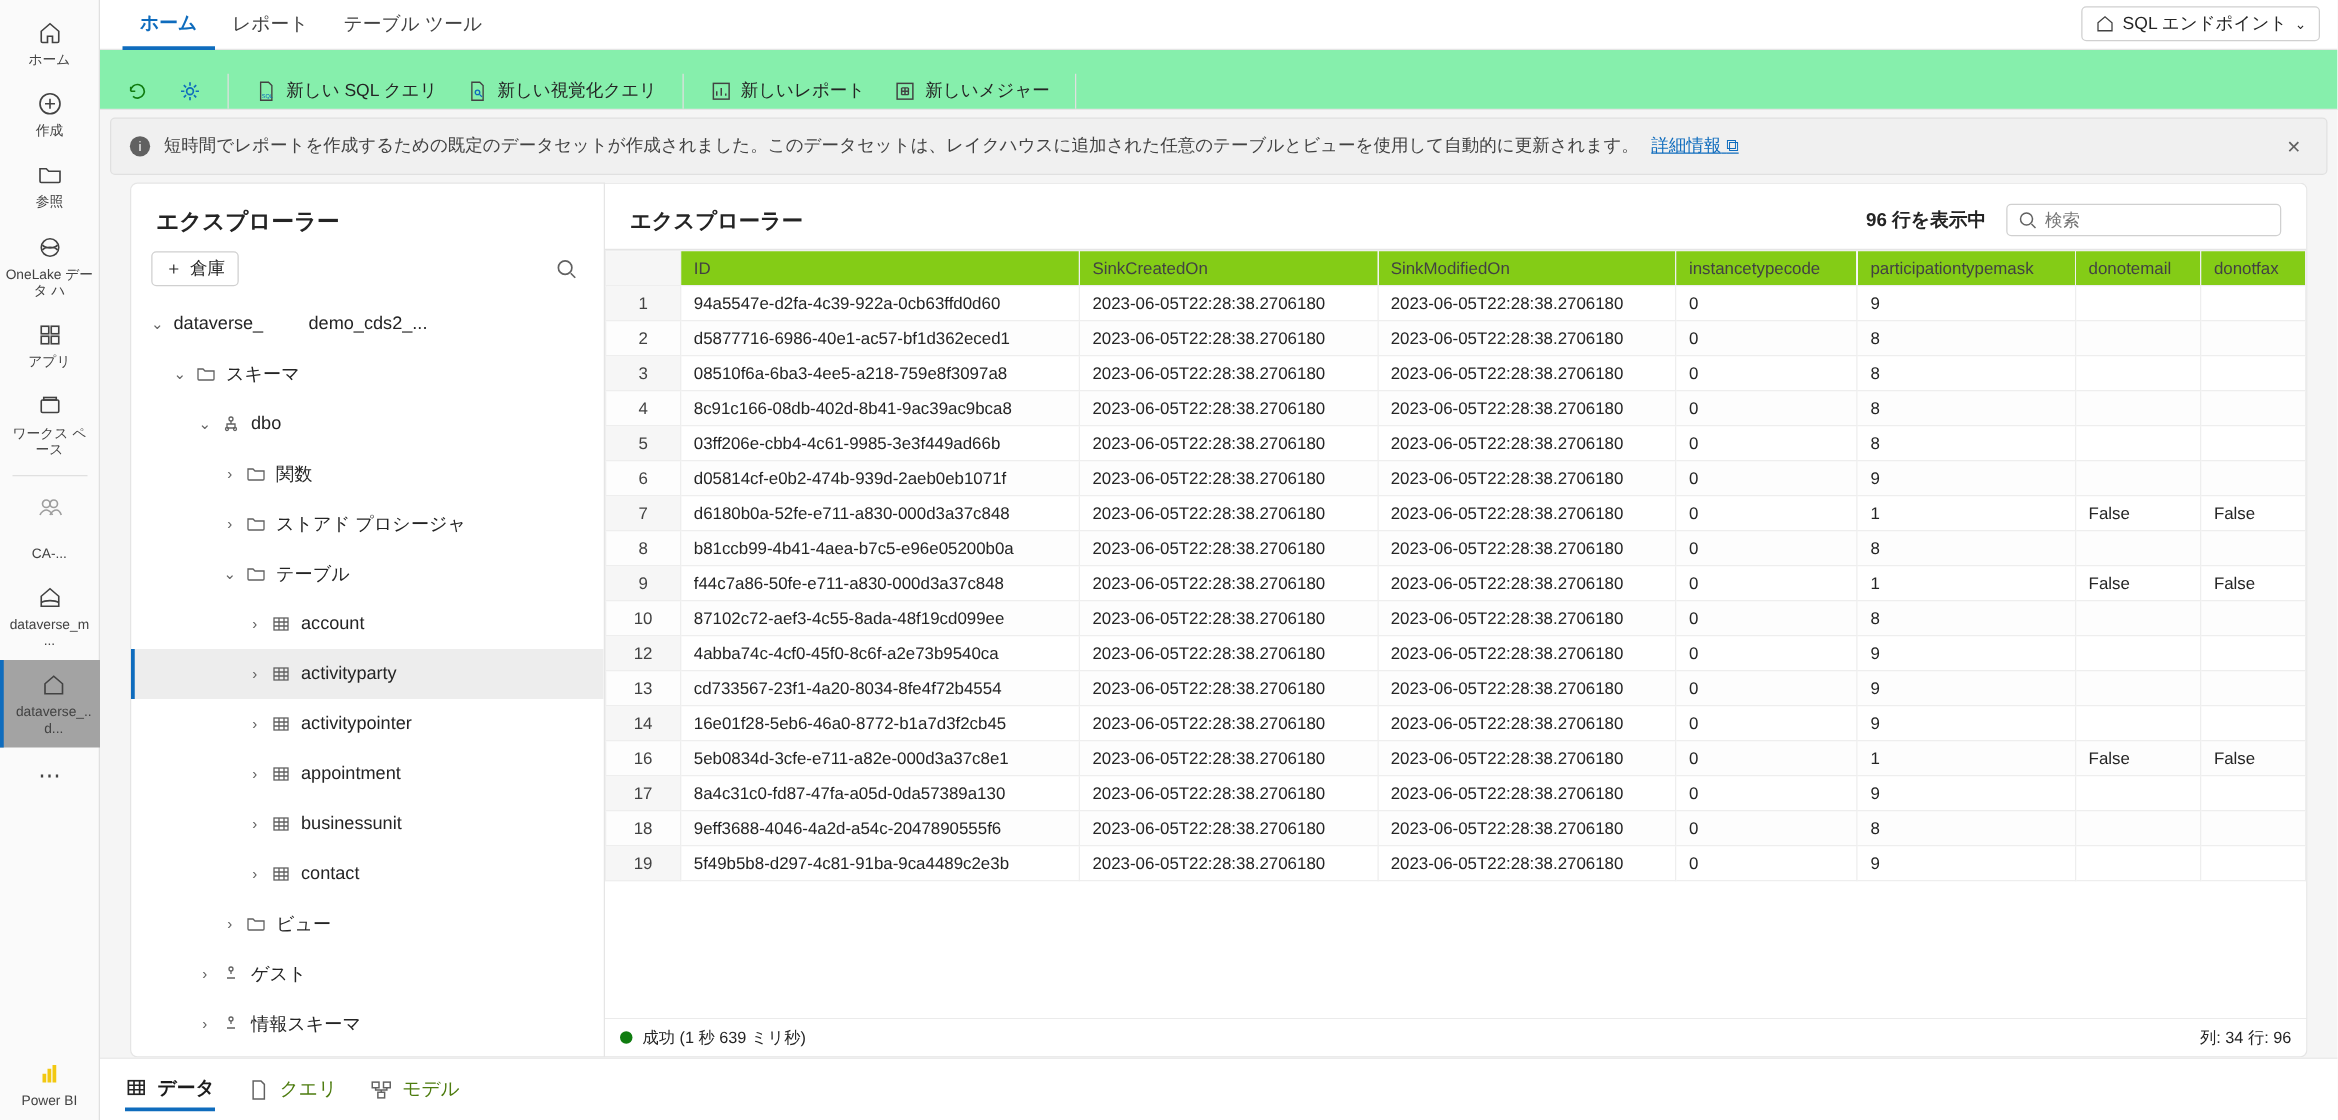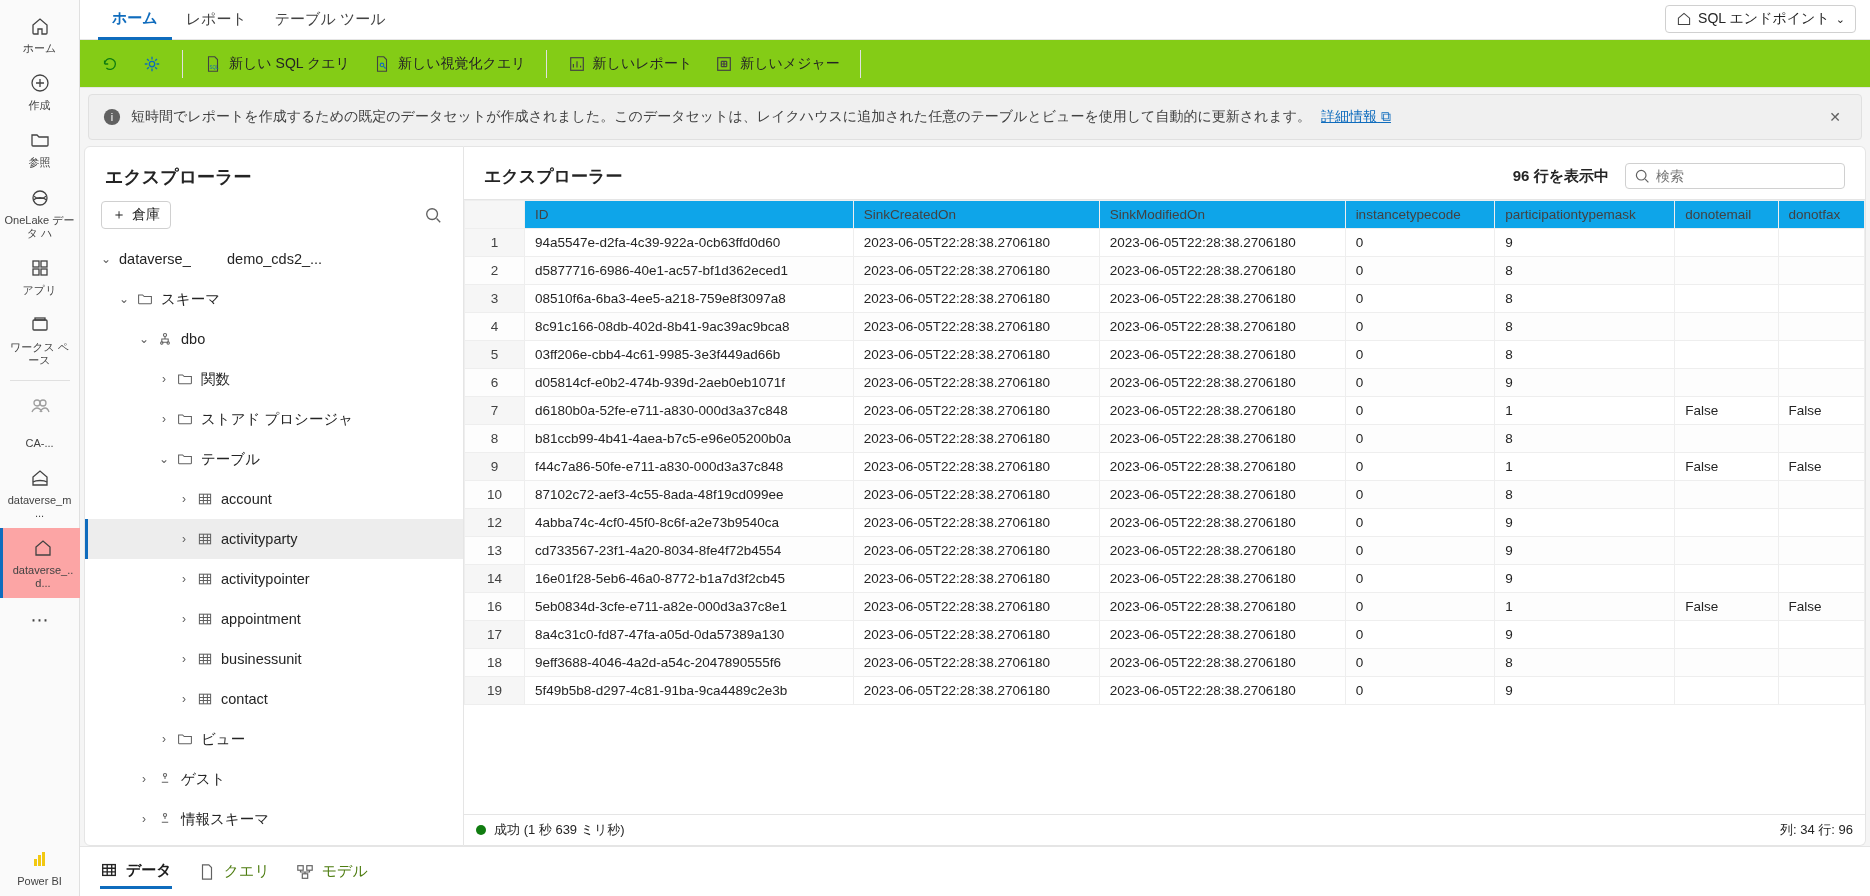--- a/index.html
+++ b/index.html
@@ -18,32 +18,32 @@
 .main { flex:1; display:flex; flex-direction:column; min-width:0; }
 
 
 .tabs { height:40px; display:flex; align-items:center; padding:0 18px; background:#fff; border-bottom:1px solid #e5e5e5; position:relative; }
 .tab { padding:0 14px; height:40px; display:flex; align-items:center; font-size:15px; color:#424242; cursor:pointer; }
 .tab.active { color:#0f6cbd; font-weight:600; border-bottom:3px solid #0f6cbd; }
 .tabs-right { position:absolute; right:14px; top:5px; }
 .endpoint-btn { border:1px solid #d0d0d0; background:#fff; padding:4px 10px; border-radius:4px; font-size:14px; display:flex; align-items:center; gap:6px; cursor:pointer;margin-left:12px; }
 
 
-.toolbar { height:48px; background:#84cc16; border-bottom:1px solid #e5e5e5; display:flex; align-items:center; padding:0 14px; gap:10px; }
+.toolbar { height:48px; background:#86efac; border-bottom:1px solid #e5e5e5; display:flex; align-items:flex-end; padding:0 14px; gap:10px; }
 .tool-btn { display:flex; align-items:center; gap:6px; font-size:14px; color:#242424; padding:4px 6px; cursor:pointer; }
 .tool-sep { width:1px; height:28px; background:#e0e0e0; margin:0 4px; }
 .tool-ic { width:20px; height:20px; display:flex; align-items:center; justify-content:center; }
 
 
 .info-bar { background:#f0f0f0; border:1px solid #e0e0e0; margin:6px 8px; border-radius:4px; padding:10px 14px; display:flex; align-items:center; gap:10px; font-size:14px; color:#424242; }
 .info-bar .link { color:#0f6cbd; text-decoration:underline; cursor:pointer; }
 .info-bar .close { margin-left:auto; width:24px; height:24px; display:flex; align-items:center; justify-content:center; cursor:pointer; color:#616161; }
 
 
-.ws { flex:1; display:flex; min-height:0; margin:0 4px; gap:0; }
+.ws { flex:1; display:flex; min-height:0; margin:0 24px; gap:0; }
 .explorer { width:380px; background:#fff; border:1px solid #e5e5e5; border-radius:6px 0 0 6px; display:flex; flex-direction:column; }
 .explorer h2 { font-size:18px; font-weight:600; padding:18px 20px 12px; }
 .exp-search { display:flex; align-items:center; gap:8px; padding:0 16px 10px; }
 .wh-btn { border:1px solid #d0d0d0; border-radius:4px; padding:4px 10px; font-size:14px; display:flex; align-items:center; gap:6px; cursor:pointer; flex:none; }
 .exp-search .sp { flex:1; }
 .exp-search .search-ic { width:28px; height:28px; display:flex; align-items:center; justify-content:center; cursor:pointer; }
 .tree { flex:1; overflow:auto; font-size:14.5px; padding-bottom:12px; }
 .node { display:flex; align-items:center; height:40px; cursor:pointer; padding-right:8px; }
 .node.selected { background:#ededed; border-left:3px solid #0f6cbd; }
 .node .chev { width:18px; display:flex; justify-content:center; color:#616161; font-size:12px; }
@@ -55,21 +55,21 @@
 .pv-head { padding:16px 20px 10px; display:flex; align-items:center; }
 .pv-head h3 { font-size:17px; font-weight:600; }
 .pv-head .sp { flex:1; }
 .pv-head .count { font-size:15px; font-weight:600; margin-right:16px; }
 .pv-head .search-box { border:1px solid #d0d0d0; border-radius:4px; padding:4px 8px; display:flex; align-items:center; gap:6px; width:220px; }
 .pv-head .search-box input { border:none; outline:none; font-size:14px; flex:1; background:transparent; }
 
 .grid-wrap { flex:1; overflow:auto; border-top:1px solid #e5e5e5; }
 table { border-collapse:collapse; font-size:13.5px; min-width:100%; }
 th,td { border:1px solid #eee; padding:6px 10px; text-align:left; white-space:nowrap; }
-th { background:#0ea5e9; font-weight:400; color:#424242; position:sticky; top:0; }
+th { background:#84cc16; font-weight:400; color:#424242; position:sticky; top:0; }
 td.rownum, th.rownum { background:#f6f6f6; width:60px; text-align:center; color:#424242; }
 tbody tr:nth-child(even) td { background:#fdfdfd; }
 
 .grid-status { border-top:1px solid #e5e5e5; padding:6px 12px; font-size:13px; display:flex; align-items:center; gap:8px;justify-content:center; }
 .grid-status .ok-dot { width:10px; height:10px; border-radius:50%; background:#107c10; }
 .grid-status .sp { flex:1; }
 
 
 .btabs { height:50px; border-top:1px solid #e5e5e5; background:#fff; display:flex; align-items:center; padding:0 20px; gap:26px; }
 .btab { display:flex; align-items:center; gap:8px; font-size:15px; color:#4d7c0f; cursor:pointer; padding:6px 0; }
@@ -152,21 +152,21 @@
       </div>
     <div class="rail-item">
         <span class="ic">
           <svg width="20" height="20" viewBox="0 0 20 20" fill="none" stroke="#424242" stroke-width="1.3">
             <path d="M3 9l7-6 7 6v8H3z"></path>
             <path d="M3 14c3-2 11-2 14 0"></path>
           </svg>
         </span>
         <span>dataverse_m ...</span>
       </div>
-    <div class="rail-item" style="background:#fca5a5;border-left:3px solid #0f6cbd;width:80px;padding-left:4px">
+    <div class="rail-item" style="background:#a3a3a3;border-left:3px solid #0f6cbd;width:80px;padding-left:4px">
         <span class="ic">
           <svg width="20" height="20" viewBox="0 0 20 20" fill="none" stroke="#424242" stroke-width="1.3">
             <path d="M3 9l7-6 7 6v8H3z"></path>
           </svg>
         </span>
         <span>dataverse_.. d...</span>
       </div>
     <div class="rail-item more">
         <span style="font-size:18px;color:#424242">⋯</span>
       </div>

